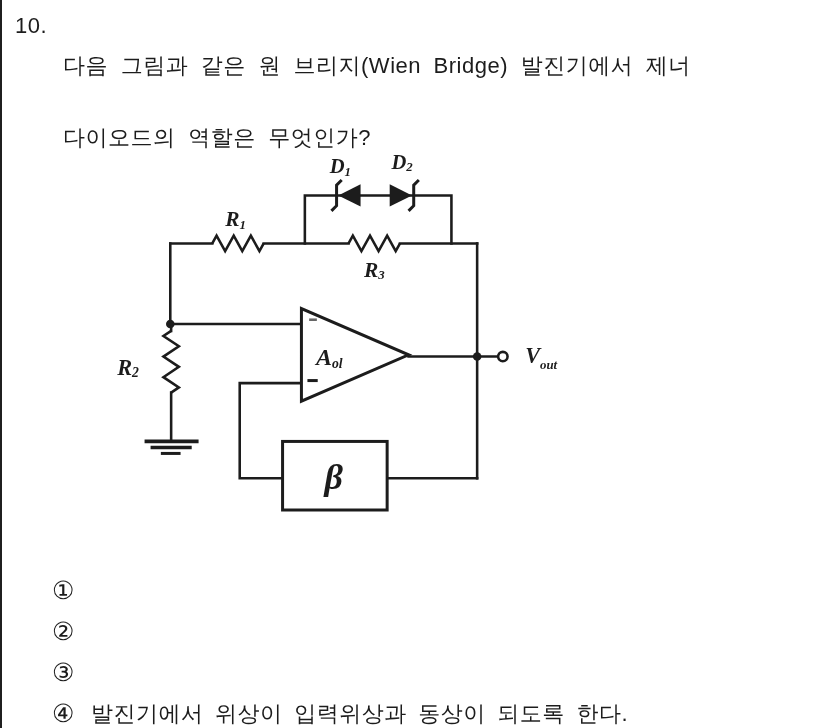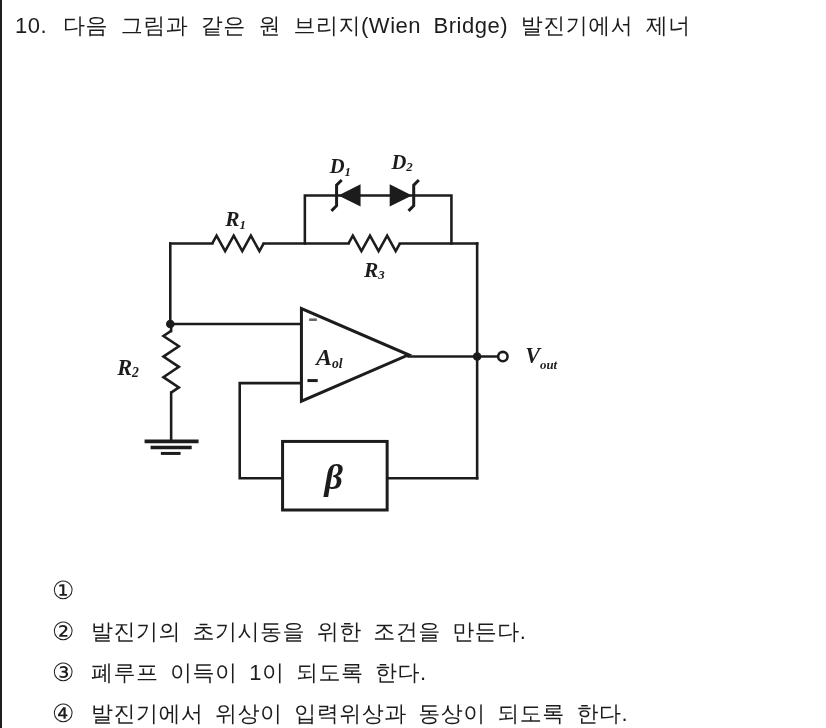--- a/index.html
+++ b/index.html
@@ -10,21 +10,21 @@
   .page-border-left{
     position:absolute;left:0;top:0;width:2px;height:728px;background:#1f1f1f;
   }
   .question{
     position:absolute;left:15px;top:10px;width:790px;
     display:flex;gap:16px;
     font-size:22px;line-height:32px;letter-spacing:0.5px;word-spacing:6px;
     font-weight:500;
   }
   .q-number{flex:0 0 auto;}
-  .q-body div{white-space:nowrap;}
+  .q-body div{white-space:nowrap;margin-top:40px;}
   .circuit-wrap{position:absolute;left:100px;top:105px;width:600px;height:450px;}
   svg text{fill:#1c1c1c;}
   .circ-label{
     font-family:"Liberation Serif",serif;font-style:italic;font-weight:bold;
   }
   .choices{
     position:absolute;left:52px;top:570px;width:760px;
     font-size:22px;letter-spacing:0.5px;word-spacing:5px;
   }
   .choice-row{
@@ -34,20 +34,21 @@
 </style>
 </head>
 <body>
 
 <div class="page-border-left"></div>
 
 <div class="question">
   <span class="q-number">10.</span>
   <div class="q-body">
     <div>다음 그림과 같은 원 브리지(Wien Bridge) 발진기에서 제너</div>
+    <div>다이오드의 역할은 무엇인가?</div>
   </div>
 </div>
 
 <div class="circuit-wrap">
 <svg width="600" height="450" viewBox="100 105 700 450" xmlns="http://www.w3.org/2000/svg">
 
   <g stroke="#1c1c1c" stroke-width="3" fill="none" stroke-linecap="square">
     <path d="M182,229 H231 M291,229 H390 M450,229 H540"></path>
     <path d="M182,229 V323 M183,323 V331 M183,403 V458"></path>
     <path d="M182,323 H335"></path>
@@ -101,23 +102,21 @@
   <text class="circ-label" x="596" y="369" font-size="26"><tspan>V</tspan><tspan font-size="15" dy="6">out</tspan></text>
 </svg>
 </div>
 
 <div class="choices">
   <div class="choice-row">
     <span class="choice-marker">①</span>
   </div>
   <div class="choice-row">
     <span class="choice-marker">②</span>
-    <span>발진기의 초기시동을 위한 조건을 만든다.</span>
   </div>
   <div class="choice-row">
     <span class="choice-marker">③</span>
-    <span>폐루프 이득이 1이 되도록 한다.</span>
   </div>
   <div class="choice-row">
     <span class="choice-marker">④</span>
     <span>발진기에서 위상이 입력위상과 동상이 되도록 한다.</span>
   </div>
 </div>
 
 </body></html>

